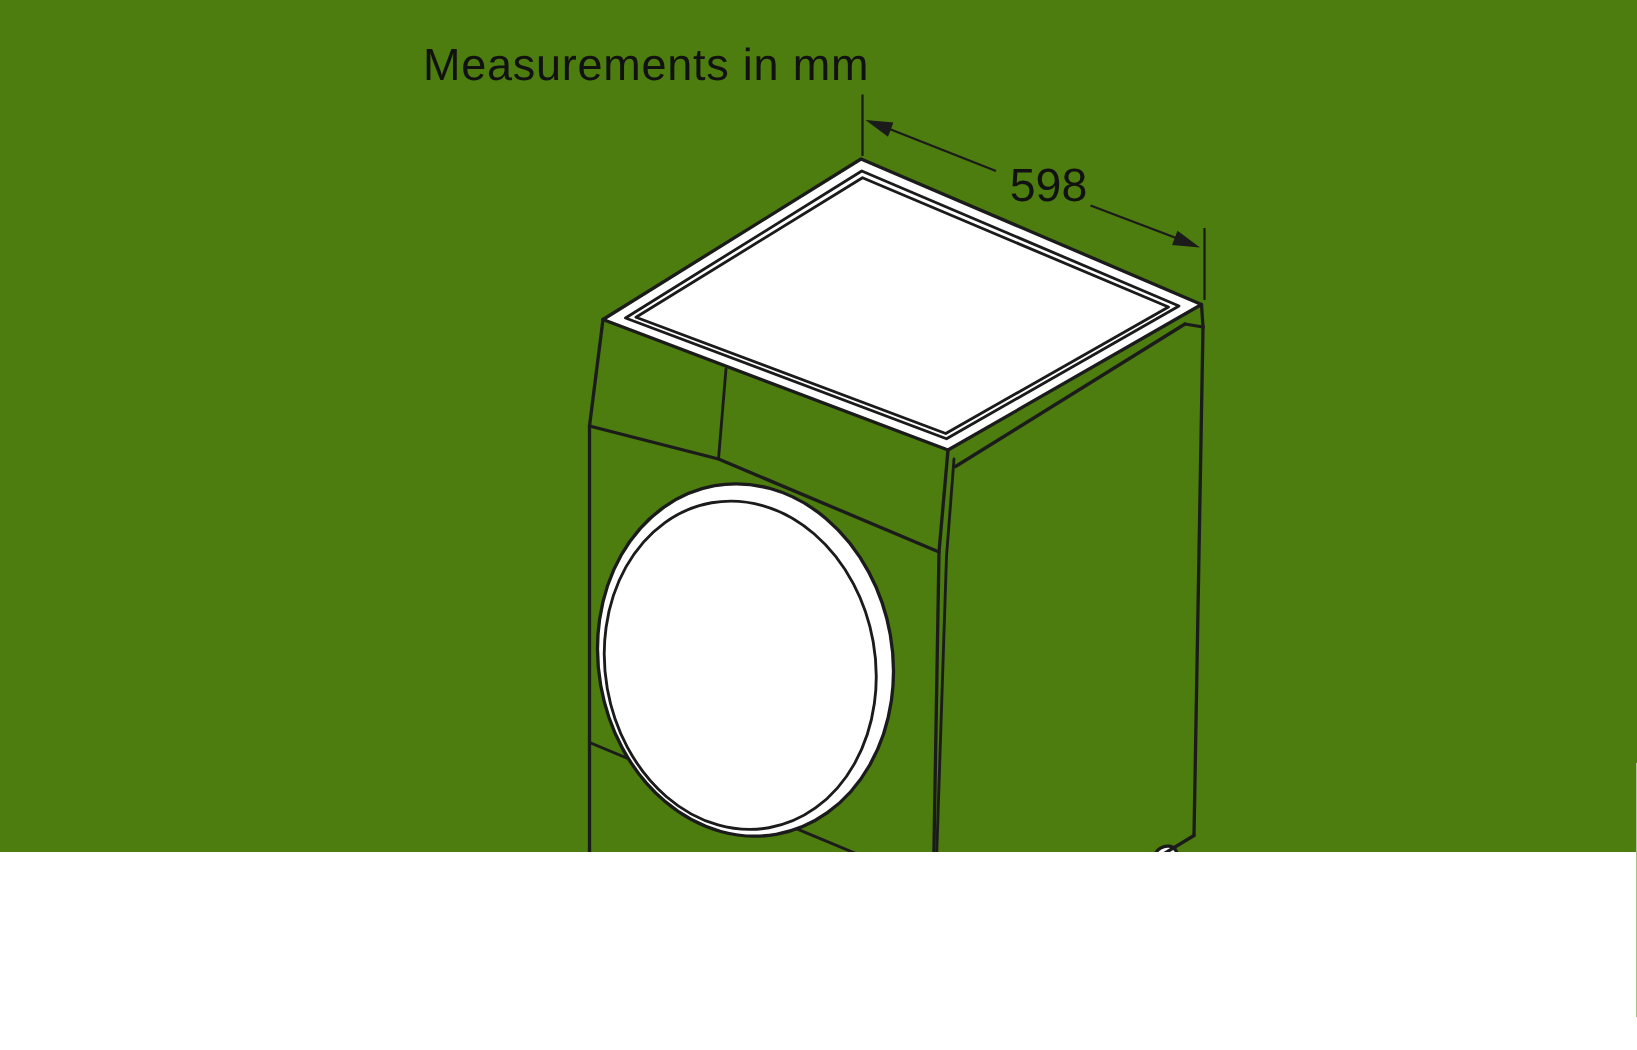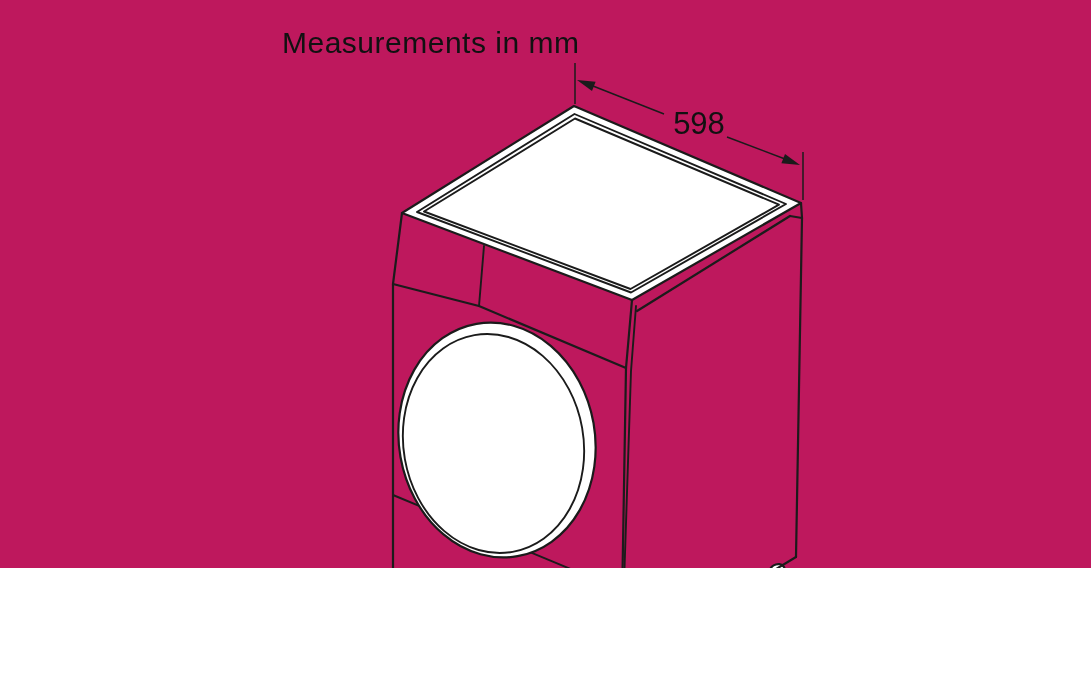--- a/index.html
+++ b/index.html
@@ -4,21 +4,21 @@
 <style>
   html, body {
     margin: 0;
     padding: 0;
     background: #ffffff;
   }
   .stage {
     position: relative;
     width: 1091px;
     height: 568px;
-    background: #be185d;
+    background: #4d7c0f;
     overflow: hidden;
     font-family: "Liberation Sans", sans-serif;
   }
   svg { display: block; }
   .diagram-title-text {
     font-family: "Liberation Sans", sans-serif;
     font-size: 30px;
     fill: #111111;
     letter-spacing: 0.5px;
   }

